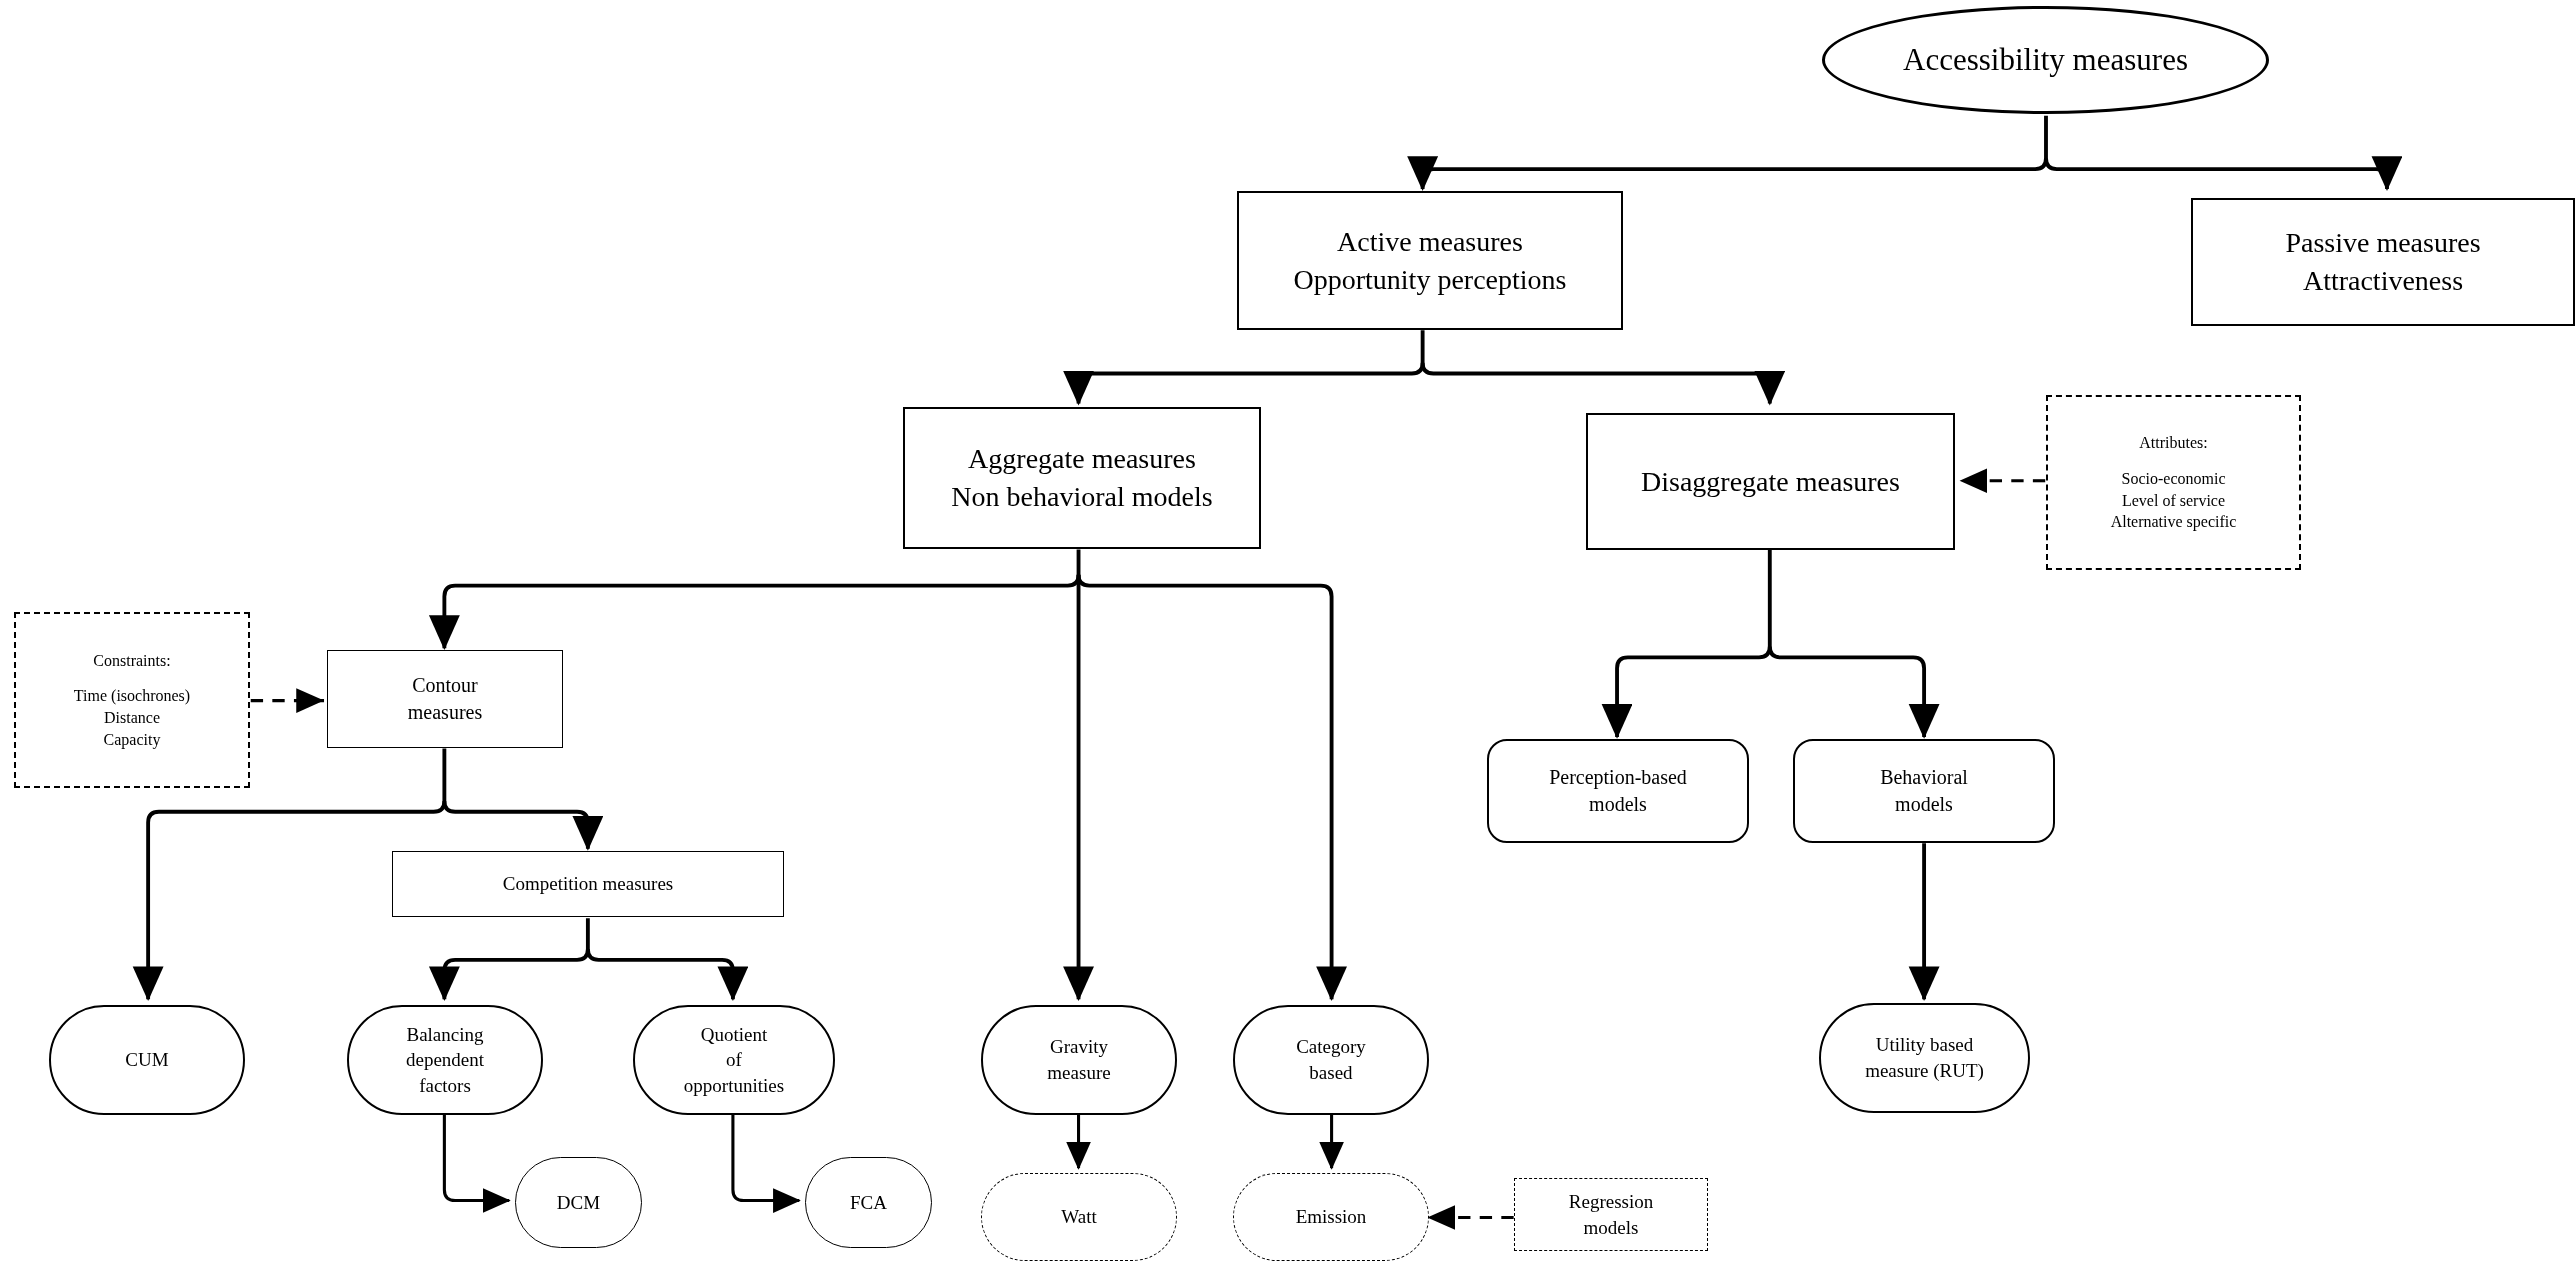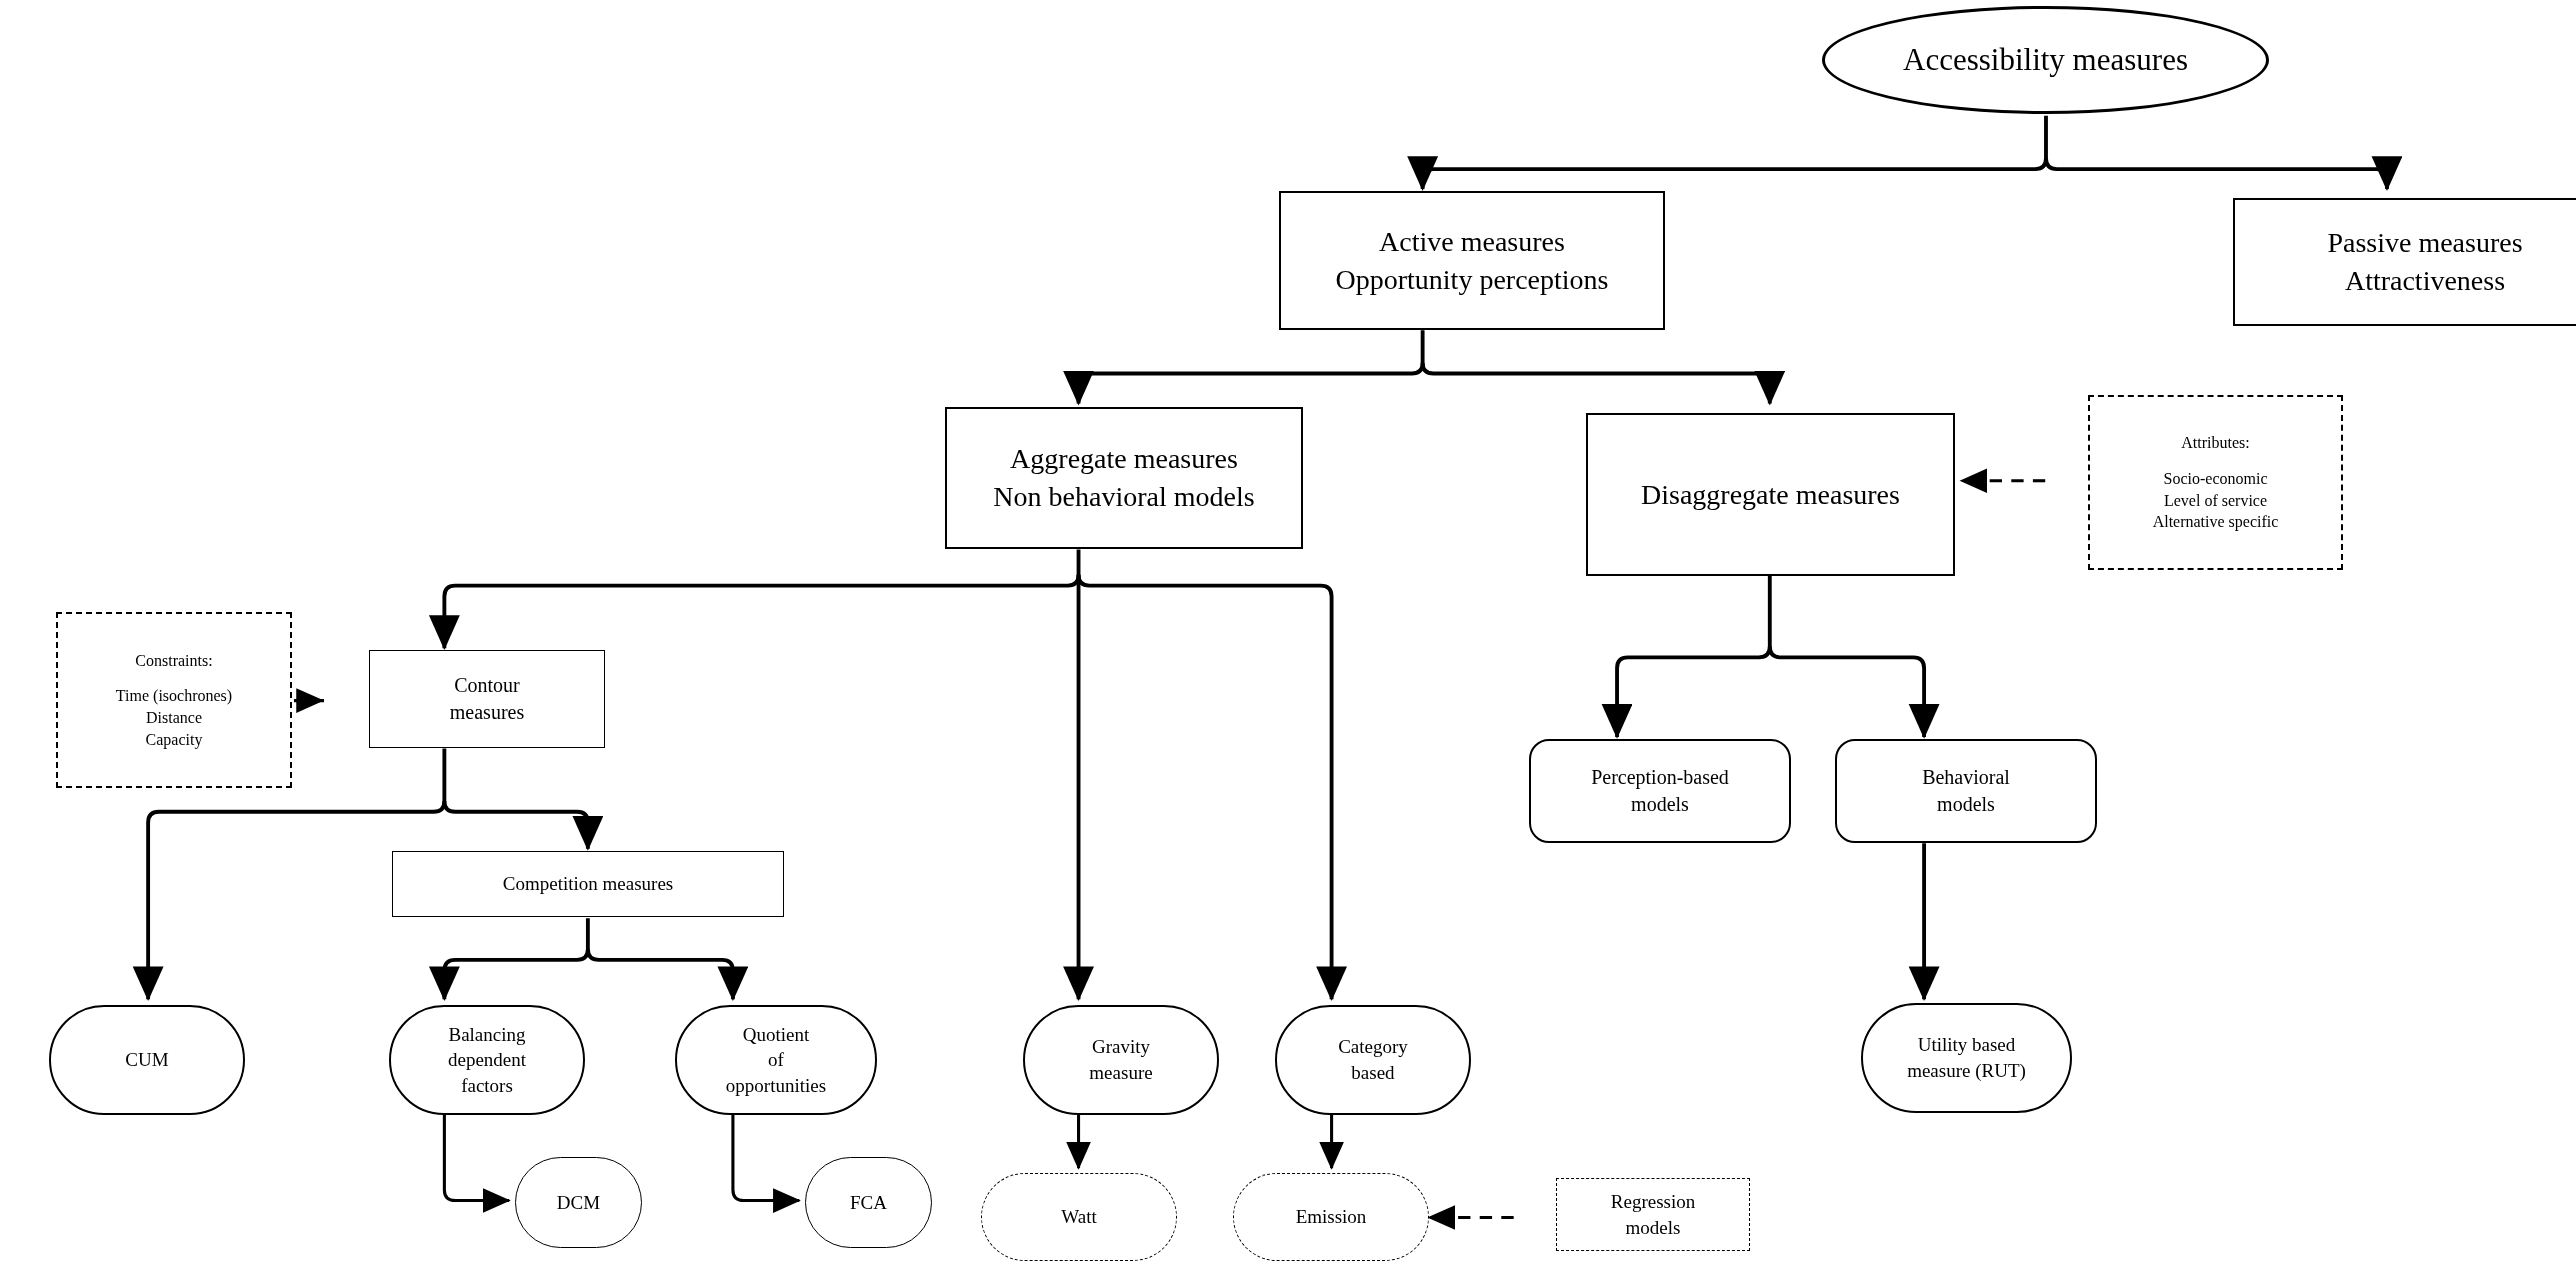--- a/index.html
+++ b/index.html
@@ -17,21 +17,21 @@
   .round{border:2.3px solid #000;border-radius:20px;}
   .dashed{border:2.3px dashed #000;}
   .dashed-thin{border:1.5px dashed #000;}
   .dashed-stadium{border:1.5px dashed #000;border-radius:56px;}
   .t-xl{font-size:31px;}
   .t-lg{font-size:28px;}
   .t-md{font-size:20px;}
   .t-sm{font-size:19px;}
   .t-xs{font-size:16px;}
   .lbl{display:block;white-space:nowrap;}
-  .stack{display:flex;flex-direction:column;align-items:center;justify-content:center;margin-left:42px;}
+  .stack{display:flex;flex-direction:column;align-items:center;justify-content:center;}
   .gap{height:14px;}
 </style>
 </head>
 <body>
 
 <div id="canvas">
 
   <svg id="edges" viewBox="0 0 3339 1642" xmlns="http://www.w3.org/2000/svg">
     <defs>
       <marker id="ah" markerWidth="11" markerHeight="11" refX="8.5" refY="4" orient="auto" markerUnits="strokeWidth">
@@ -115,21 +115,21 @@
   <div class="node rect stack t-lg" style="left:2191px;top:198px;width:384px;height:128px;">
     <span class="lbl">Passive measures</span>
     <span class="lbl">Attractiveness</span>
   </div>
 
   <div class="node rect stack t-lg" style="left:903px;top:407px;width:358px;height:142px;">
     <span class="lbl">Aggregate  measures</span>
     <span class="lbl">Non behavioral models</span>
   </div>
 
-  <div class="node rect t-lg" style="left:1586px;top:413px;width:369px;height:163px;font-family:Liberation Serif, serif;">
+  <div class="node rect t-lg" style="left:1586px;top:413px;width:369px;height:137px;font-family:Liberation Serif, serif;">
     <span class="lbl">Disaggregate  measures</span>
   </div>
 
   <div class="node dashed stack t-xs" style="left:2046px;top:395px;width:255px;height:175px;">
     <span class="lbl">Attributes:</span>
     <span class="gap"></span>
     <span class="lbl">Socio-economic</span>
     <span class="lbl">Level of service</span>
     <span class="lbl">Alternative specific</span>
   </div>

